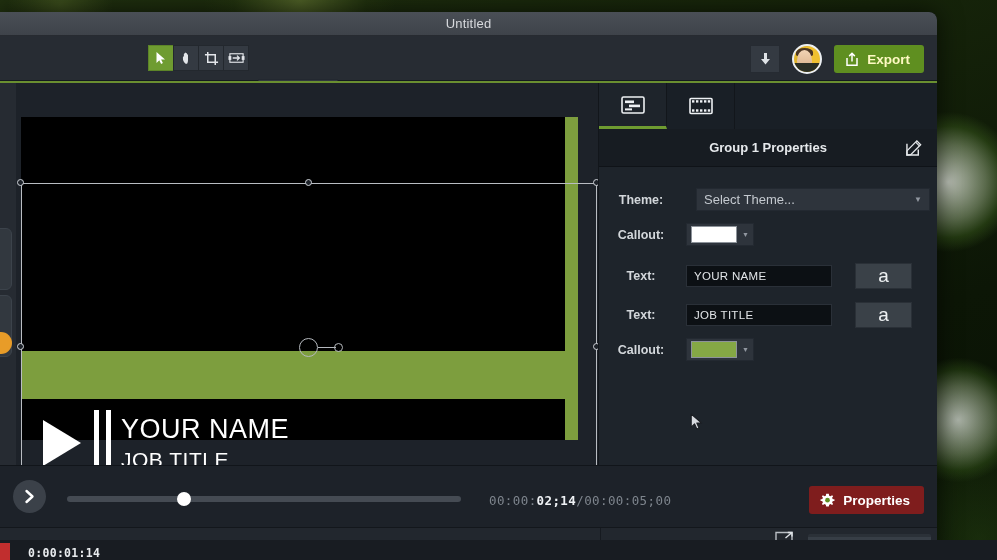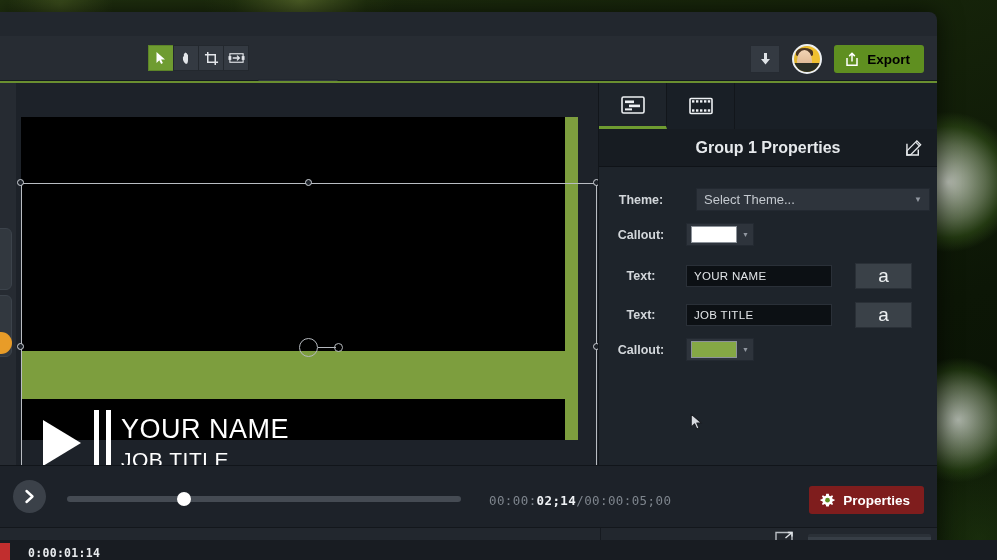--- a/index.html
+++ b/index.html
@@ -84,21 +84,21 @@
   .avatar .hair {
     position: absolute; left: 2px; top: 2px; width: 17px; height: 8px;
     border-radius: 50% 50% 20% 20%; background: #4a3523;
   }
   .avatar .shirt {
     position: absolute; left: 0; bottom: 0; width: 30px; height: 9px; background: #2b2f24;
   }
   .export-btn {
     height: 28px; padding: 0 14px 0 11px; background: #5f8f20;
     border-radius: 3px; display: flex; align-items: center; gap: 8px;
-    color: #000000; font-size: 13.5px; font-weight: bold;
+    color: #fef9c3; font-size: 13.5px; font-weight: bold;
   }
 
   
   #green-line {
     position: absolute; left: 0; top: 69px; width: 937px; height: 2px;
     background: #6a8f30;
   }
 
   
   #canvas-area {
@@ -188,21 +188,21 @@
   }
   .tab.t1 { left: 0; }
   .tab.t2 { left: 68px; }
   .tab.active { background: #1e242b; border-bottom: 3px solid #6f9c31; }
 
   #panel-header {
     position: absolute; left: 0; top: 46px; width: 100%; height: 38px;
     background: #171c22; border-bottom: 1px solid #0f1318;
     display: flex; align-items: center; justify-content: center; position: relative;
   }
-  #panel-header .ttl { font-size: 16px; font-weight: bold; color: #e6e9ec; }
+  #panel-header .ttl { font-size: 13px; font-weight: bold; color: #e6e9ec; }
   #panel-header .edit { position: absolute; right: 14px; top: 10px; }
 
   .prow { position: absolute; display: flex; align-items: center; }
   .plabel { font-size: 12.5px; font-weight: bold; color: #d3d7db; text-align: center; }
 
   .sel-wide {
     width: 234px; height: 23px; background: #2e343c; border: 1px solid #232931;
     display: flex; align-items: center; padding: 0 7px;
   }
   .sel-wide .v { font-size: 13px; color: #c4c9cf; flex: 1; }
@@ -291,20 +291,23 @@
   
   #cursor { position: absolute; left: 690px; top: 413px; }
 </style>
 </head>
 <body>
 
 <div id="desktop"></div>
 
 <div id="window">
 
+  <div id="titlebar">
+    <div class="title">Untitled</div>
+  </div>
 
   <div id="toolbar">
 
     <div class="tool-group">
       <div class="tool-btn active">
         <svg width="14" height="14" viewBox="0 0 14 14">
           <path d="M2.5 1 L2.5 12 L5.3 9.3 L7.1 13 L8.9 12.1 L7.1 8.5 L11 8.4 Z" fill="#ffffff"></path>
         </svg>
       </div>
       <div class="tool-btn">

